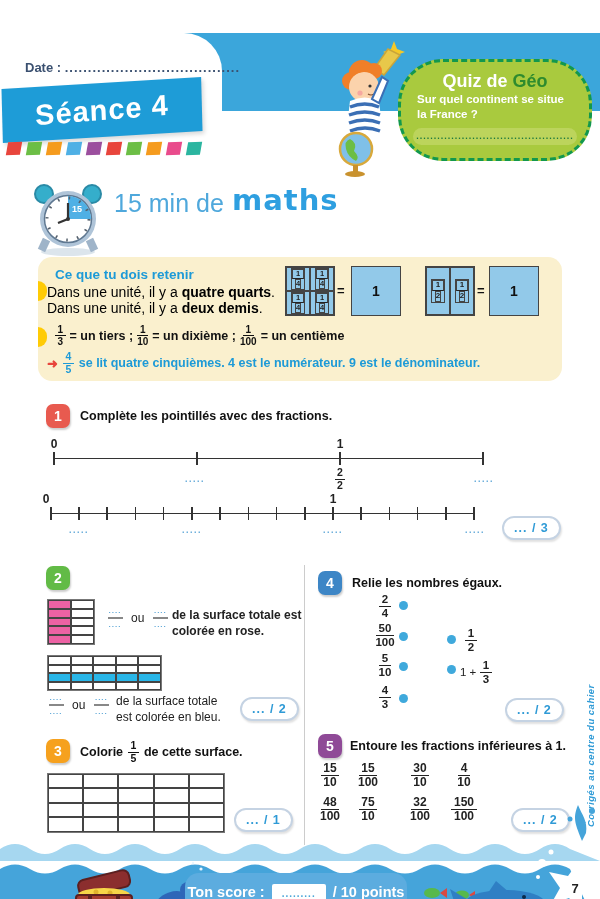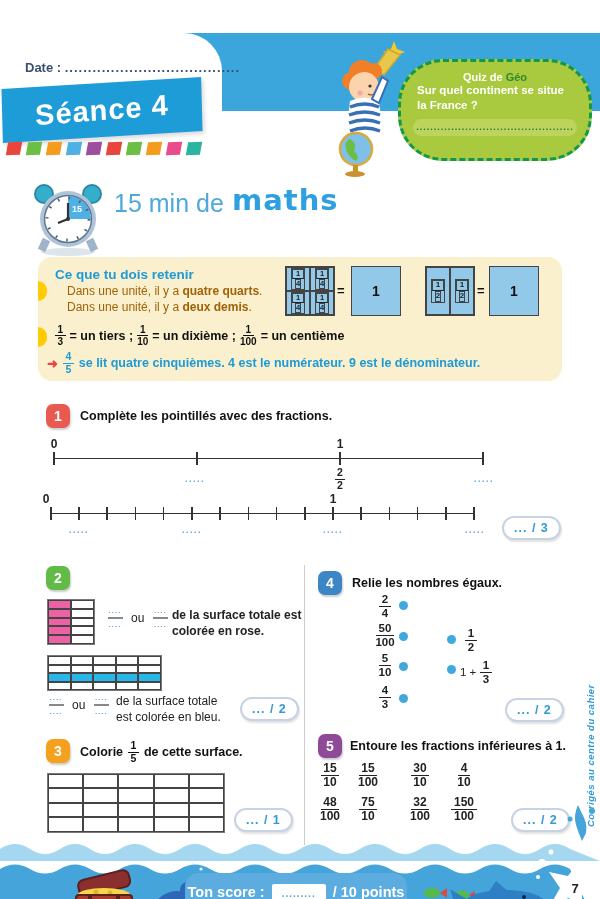--- a/index.html
+++ b/index.html
@@ -14,37 +14,37 @@
   #dateline .dots{font-weight:bold;letter-spacing:1px;}
   #ribbon{position:absolute;top:50px;left:2px;width:200px;height:54px;transform:rotate(-3.5deg) skewX(-2deg);
           box-shadow:2px 3px 4px rgba(0,0,0,.15);display:flex;align-items:center;justify-content:center;}
   #ribbon span{color:#fff;font-weight:800;font-size:29px;letter-spacing:1px;transform:rotate(-1deg);}
   #sqrow{position:absolute;top:109px;left:7px;display:flex;gap:6px;}
   #sqrow span{width:14px;height:13px;display:inline-block;transform:skewX(-12deg) rotate(-2deg);}
 
   
   #quiz{position:absolute;top:26px;left:398px;width:194px;height:102px;border:3px dashed #12984D;
         border-radius:45px;box-sizing:border-box;}
-  #quiz .qtitle{margin-top:9px;text-align:center;font-size:11px;font-weight:800;color:#fff;}
+  #quiz .qtitle{margin-top:9px;text-align:center;font-size:18px;font-weight:800;color:#fff;}
   #quiz .qtitle b{color:#2E8B2E;}
   #quiz .qline{margin-left:16px;font-size:11.5px;line-height:1.3;color:#fff;font-weight:bold;}
   #quiz .qstrip{margin:6px 12px 0 12px;height:17px;border-radius:9px;display:flex;align-items:center;justify-content:center;}
   #quiz .qstrip span{font-size:9px;font-weight:bold;color:#1F7A3D;letter-spacing:1px;}
 
   
   #t15{position:absolute;top:156px;left:114px;font-size:25px;color:#4FA8DC;font-weight:500;}
   #tmaths{position:absolute;top:150px;left:232px;font-size:29px;font-weight:800;color:#2E9FE0;
           font-family:"DejaVu Sans",sans-serif;letter-spacing:1px;}
   #tlesson{position:absolute;top:188px;left:114px;font-size:20px;font-weight:800;color:#111;}
 
   
   #ret{position:absolute;top:224px;left:38px;width:524px;height:124px;border-radius:14px;}
   .ybullet{position:absolute;left:38px;width:9px;height:20px;background:#FFCB05;border-radius:0 10px 10px 0;}
   #ret-title{position:absolute;top:234px;left:55px;font-size:13.5px;font-weight:800;color:#1D9AD7;}
-  .ret-line{position:absolute;left:67px;font-size:12px;color:#a16207;}
+  .ret-line{position:absolute;left:47px;font-size:14px;color:#000000;}
   .cellgrid{position:absolute;display:grid;border:1.4px solid #444;}
   .cellgrid span{border:0.7px solid #444;display:flex;align-items:center;justify-content:center;}
   .one-sq{position:absolute;width:48px;height:48px;border:1.4px solid #444;display:flex;align-items:center;justify-content:center;font-weight:800;font-size:14px;color:#111;}
   .eq{position:absolute;font-weight:800;font-size:13px;color:#111;}
 
   .frac{display:inline-flex;flex-direction:column;align-items:center;line-height:1.1;font-weight:bold;}
   .frac .fn{border-bottom:1.3px solid currentColor;padding:0 2.5px;}
   .mini{font-size:7.5px;color:#222;}
   #ret-fracline{position:absolute;top:291px;left:55px;display:flex;align-items:center;gap:4px;font-size:12.5px;font-weight:800;color:#111;}
   #ret-fracline .frac{font-size:10px;}

